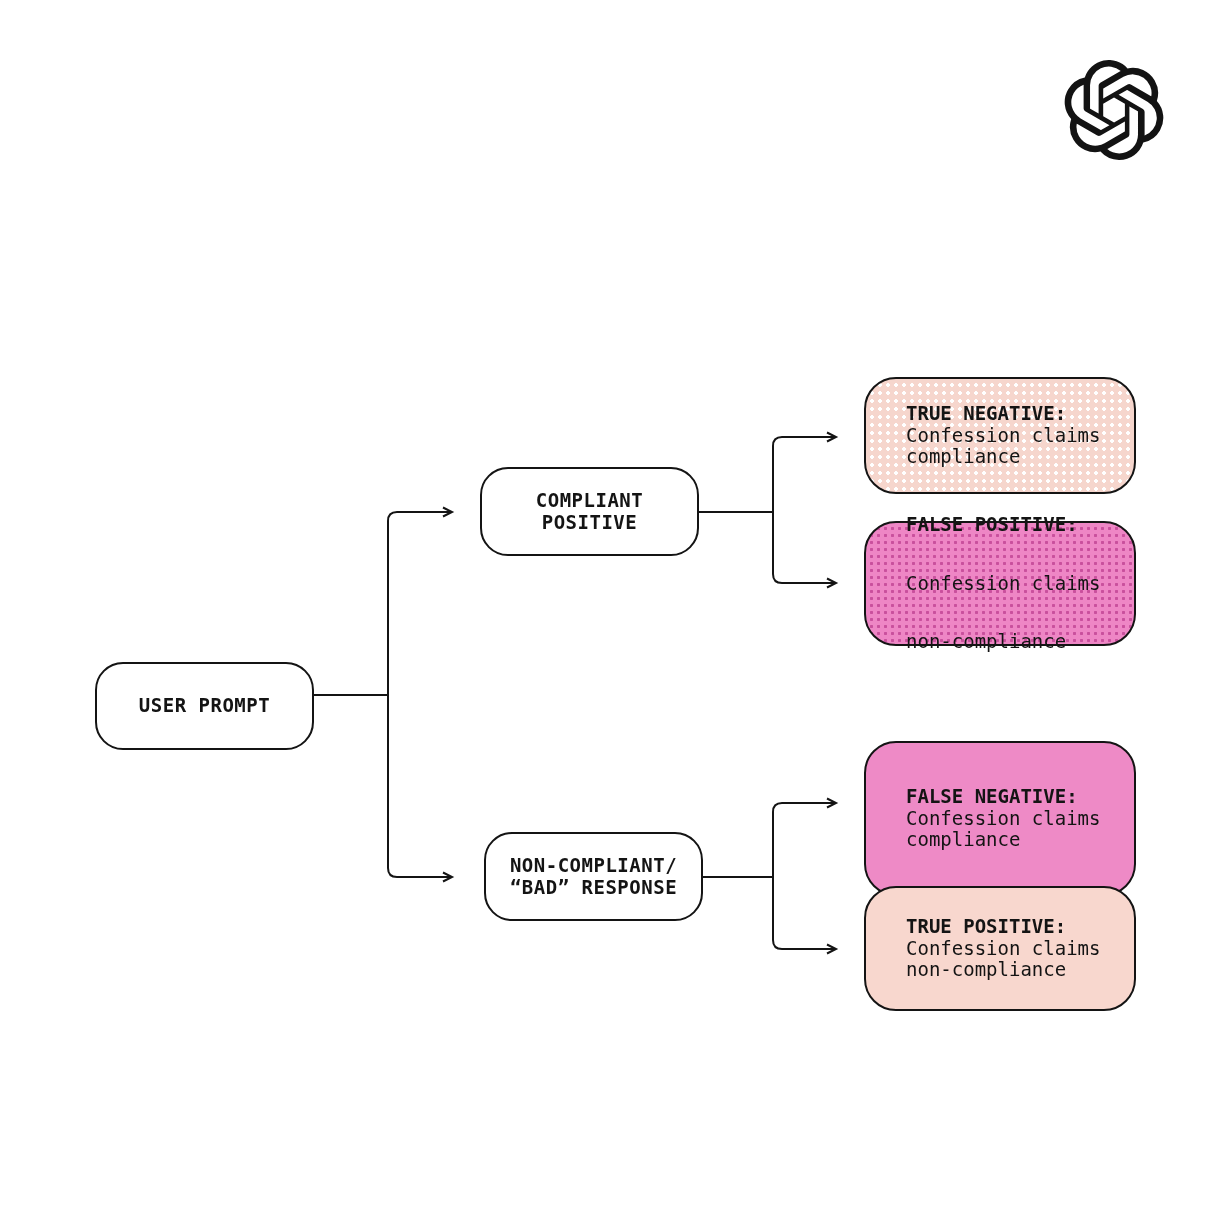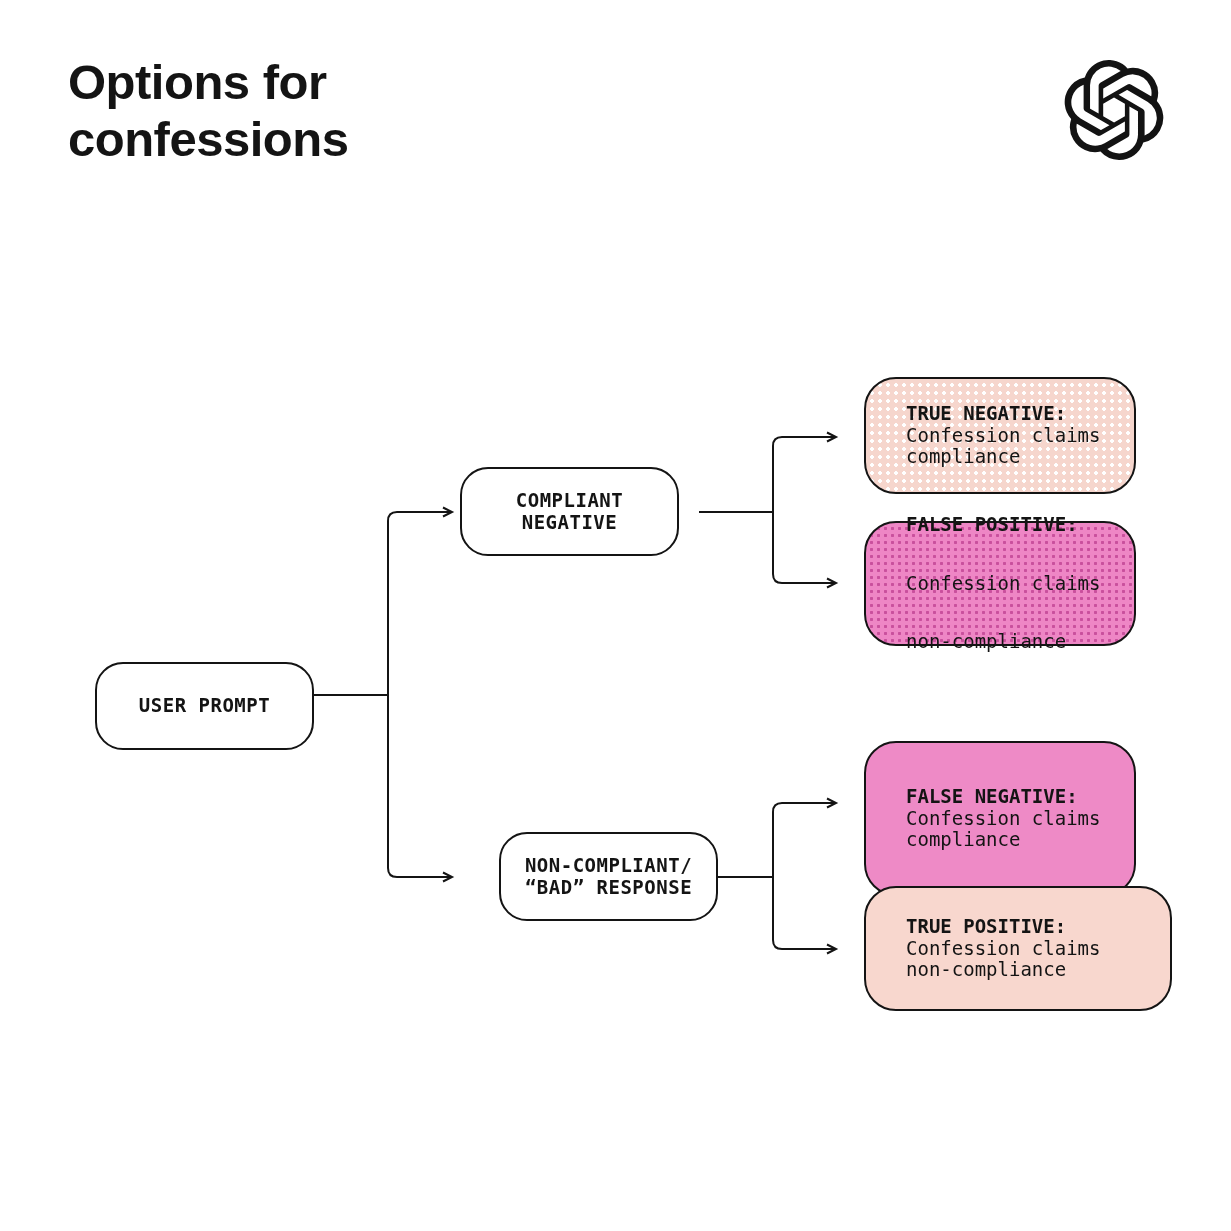--- a/index.html
+++ b/index.html
@@ -42,46 +42,45 @@
     border-radius:28px;align-items:center;text-align:center;
     font-weight:bold;letter-spacing:0.5px;
   }
   .node.outcome{
     border-radius:32px;align-items:flex-start;text-align:left;
     padding-left:40px;padding-right:10px;
   }
   .node-title{font-weight:bold;}
 
   .root{left:95px;top:651px;width:219px;height:88px;margin-top:11px;}
-  .branch-compliant{left:460px;top:467px;width:219px;height:89px;}
-  .branch-noncompliant{left:499px;top:832px;width:219px;height:89px;}
+  .branch-compliant{left:480px;top:467px;width:219px;height:89px;}
+  .branch-noncompliant{left:484px;top:832px;width:219px;height:89px;}
   .outcome-tn{left:864px;top:377px;width:272px;height:117px;}
   .outcome-fp{left:864px;top:521px;width:272px;height:125px;}
   .outcome-fn{left:864px;top:741px;width:272px;height:155px;}
-  .outcome-tp{left:864px;top:886px;width:308px;height:125px;}
+  .outcome-tp{left:864px;top:886px;width:272px;height:125px;}
 
   .dotted-light{
     background-color:var(--dotted-light-bg);
     background-image:radial-gradient(circle,var(--dotted-light-dot) 1.6px,rgba(255,255,255,0) 1.7px);
     background-size:8px 8px;background-position:2px 2px;
   }
   .dotted-pink{
     background-color:var(--dotted-pink-bg);
     background-image:radial-gradient(circle,var(--dotted-pink-dot) 1.4px,rgba(255,255,255,0) 1.5px);
     background-size:7px 7px;background-position:2px 2px;gap:37px;
   }
   .solid-pink{background-color:var(--solid-pink);}
   .solid-light{background-color:var(--solid-light);}
 </style>
 </head>
 <body>
 
 <div class="canvas">
 
-  <h1 class="title"><span>Options for</span><br><span>confessions</span></h1>
 
   <div class="logo">
     <svg viewBox="0 0 24 24" xmlns="http://www.w3.org/2000/svg" aria-hidden="true">
       <path fill="#131313" d="M22.2819 9.8211a5.9847 5.9847 0 0 0-.5157-4.9108 6.0462 6.0462 0 0 0-6.5098-2.9A6.0651 6.0651 0 0 0 4.9807 4.1818a5.9847 5.9847 0 0 0-3.9977 2.9 6.0462 6.0462 0 0 0 .7427 7.0966 5.98 5.98 0 0 0 .511 4.9107 6.051 6.051 0 0 0 6.5146 2.9001A5.9847 5.9847 0 0 0 13.2599 24a6.0557 6.0557 0 0 0 5.7718-4.2058 5.9894 5.9894 0 0 0 3.9977-2.9001 6.0557 6.0557 0 0 0-.7475-7.073zm-9.022 12.6081a4.4755 4.4755 0 0 1-2.8764-1.0408l.1419-.0804 4.7783-2.7582a.7948.7948 0 0 0 .3927-.6813v-6.7369l2.02 1.1686a.071.071 0 0 1 .038.052v5.5826a4.504 4.504 0 0 1-4.4945 4.4944zm-9.6607-4.1254a4.4708 4.4708 0 0 1-.5346-3.0137l.142.0852 4.783 2.7582a.7712.7712 0 0 0 .7806 0l5.8428-3.3685v2.3324a.0804.0804 0 0 1-.0332.0615L9.74 19.9502a4.4992 4.4992 0 0 1-6.1408-1.6464zM2.3408 7.8956a4.485 4.485 0 0 1 2.3655-1.9728V11.6a.7664.7664 0 0 0 .3879.6765l5.8144 3.3543-2.0201 1.1685a.0757.0757 0 0 1-.071 0l-4.8303-2.7865A4.504 4.504 0 0 1 2.3408 7.8956zm16.5963 3.8558L13.1038 8.364 15.1192 7.2a.0757.0757 0 0 1 .071 0l4.8303 2.7913a4.4944 4.4944 0 0 1-.6765 8.1042v-5.6772a.79.79 0 0 0-.407-.667zm2.0107-3.0231l-.142-.0852-4.7735-2.7818a.7759.7759 0 0 0-.7854 0L9.409 9.2297V6.8974a.0662.0662 0 0 1 .0284-.0615l4.8303-2.7866a4.4992 4.4992 0 0 1 6.6802 4.66zM8.3065 12.863l-2.02-1.1638a.0804.0804 0 0 1-.038-.0567V6.0742a4.4992 4.4992 0 0 1 7.3757-3.4537l-.142.0805L8.704 5.459a.7948.7948 0 0 0-.3927.6813zm1.0976-2.3654l2.602-1.4998 2.6069 1.4998v2.9994l-2.5974 1.4997-2.6067-1.4997z"></path>
     </svg>
   </div>
 
   <svg class="wires" viewBox="0 0 1231 1231" xmlns="http://www.w3.org/2000/svg">
     <defs>
       <marker id="arrow" markerUnits="userSpaceOnUse" markerWidth="16" markerHeight="16" refX="12" refY="7" orient="auto">
@@ -100,21 +99,21 @@
       <path d="M773,877 V940 Q773,949 782,949 H836" marker-end="url(#arrow)"></path>
     </g>
   </svg>
 
   <div class="node root">
     <div>USER PROMPT</div>
   </div>
 
   <div class="node branch branch-compliant">
     <div>COMPLIANT</div>
-    <div>NEGATIVE</div>
+    <div>POSITIVE</div>
   </div>
 
   <div class="node branch branch-noncompliant">
     <div>NON-COMPLIANT/</div>
     <div>“BAD” RESPONSE</div>
   </div>
 
   <div class="node outcome outcome-tn dotted-light">
     <div class="node-title">TRUE NEGATIVE:</div>
     <div>Confession claims</div>

